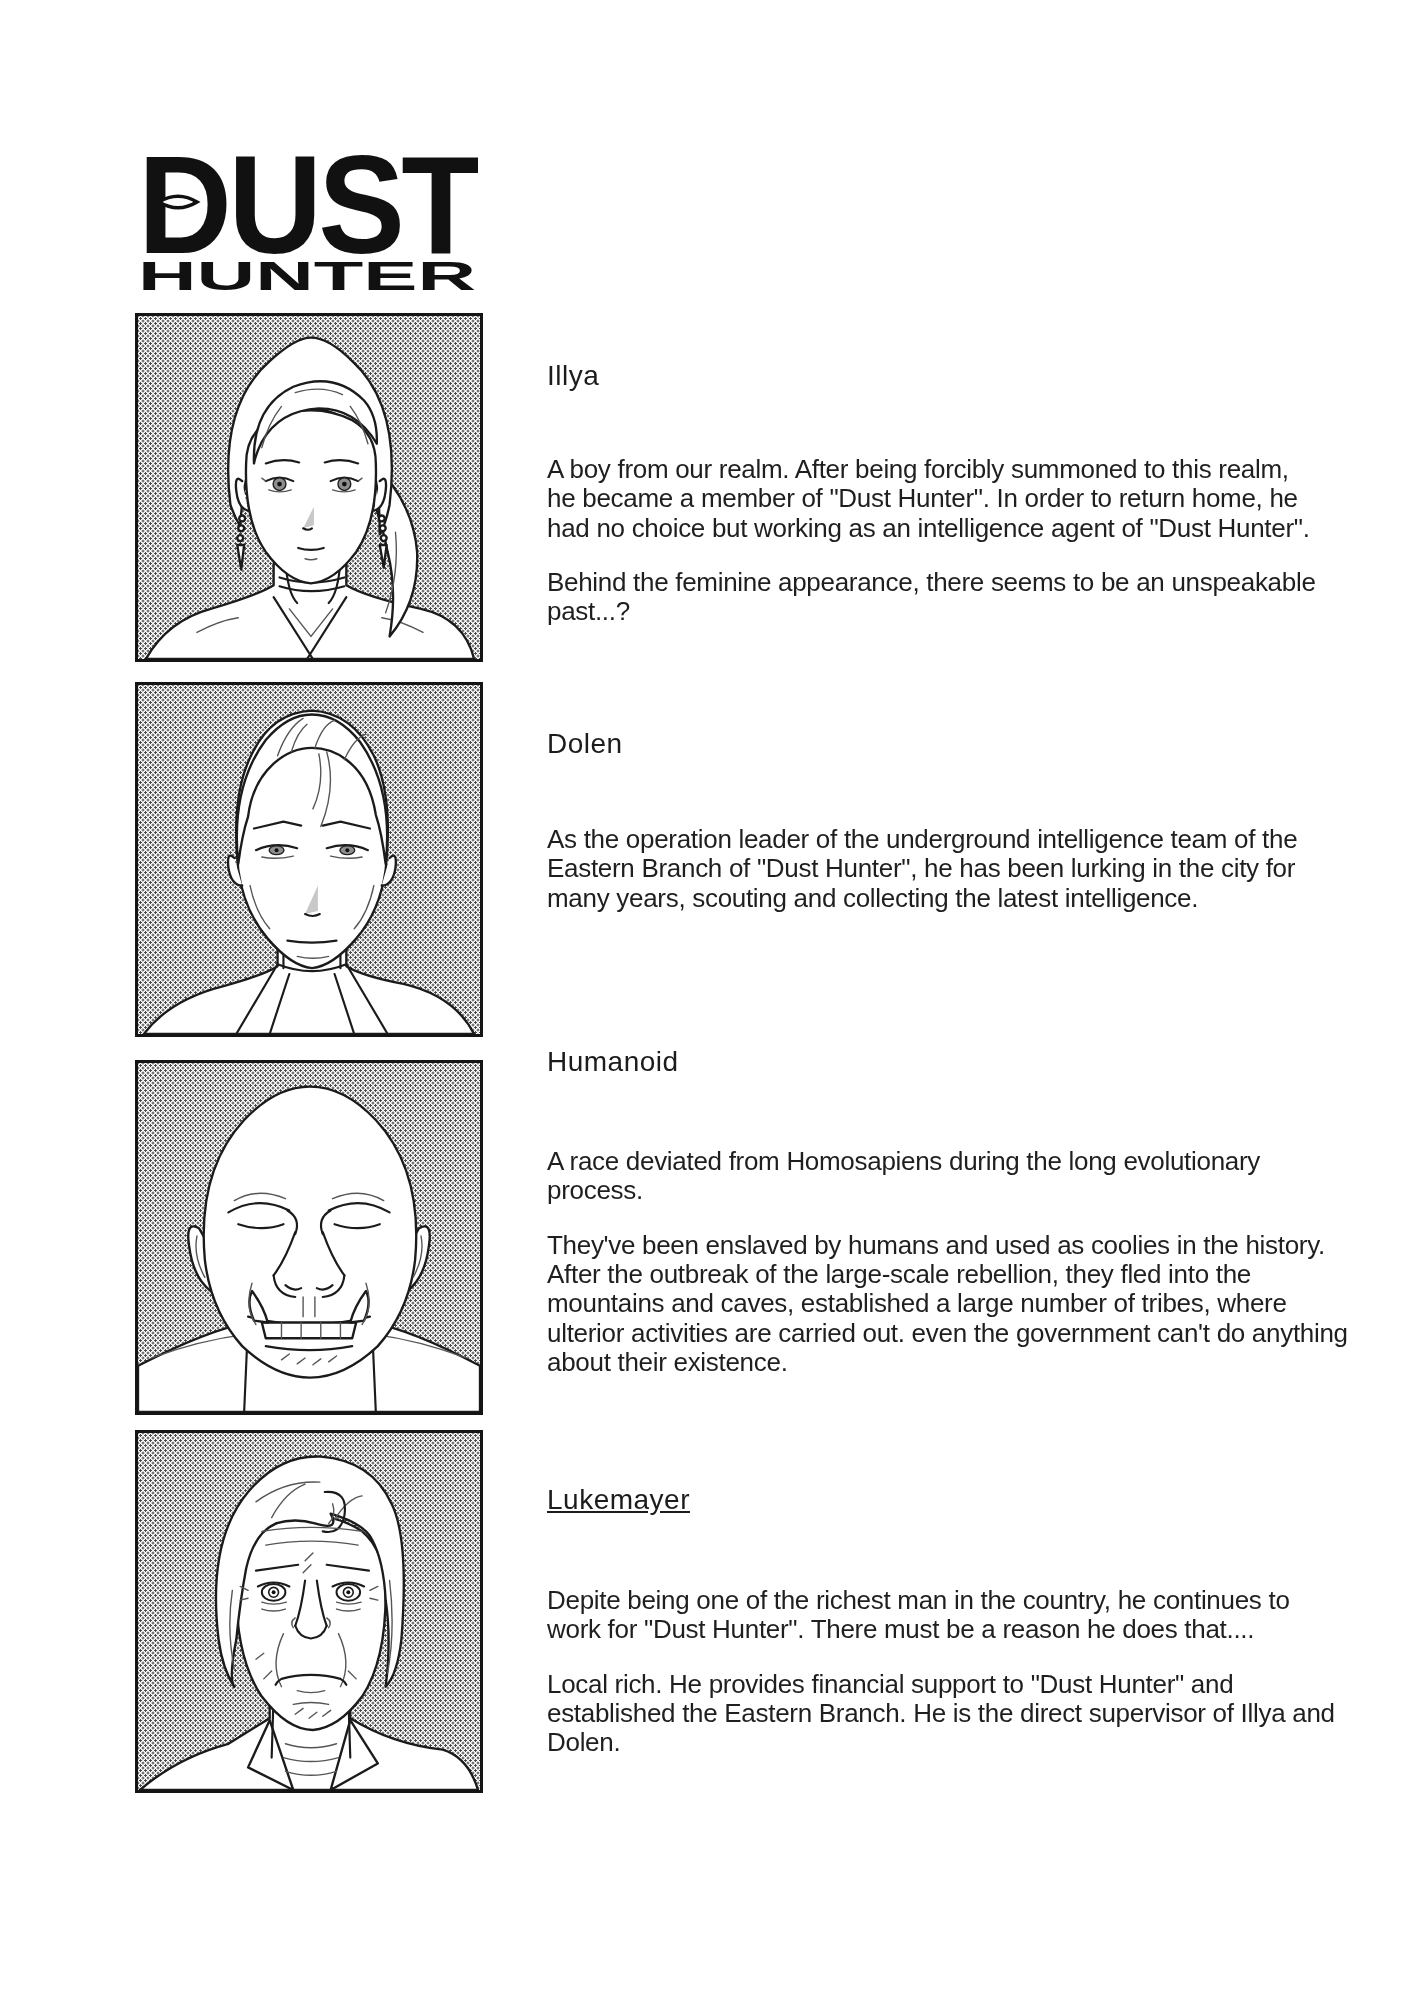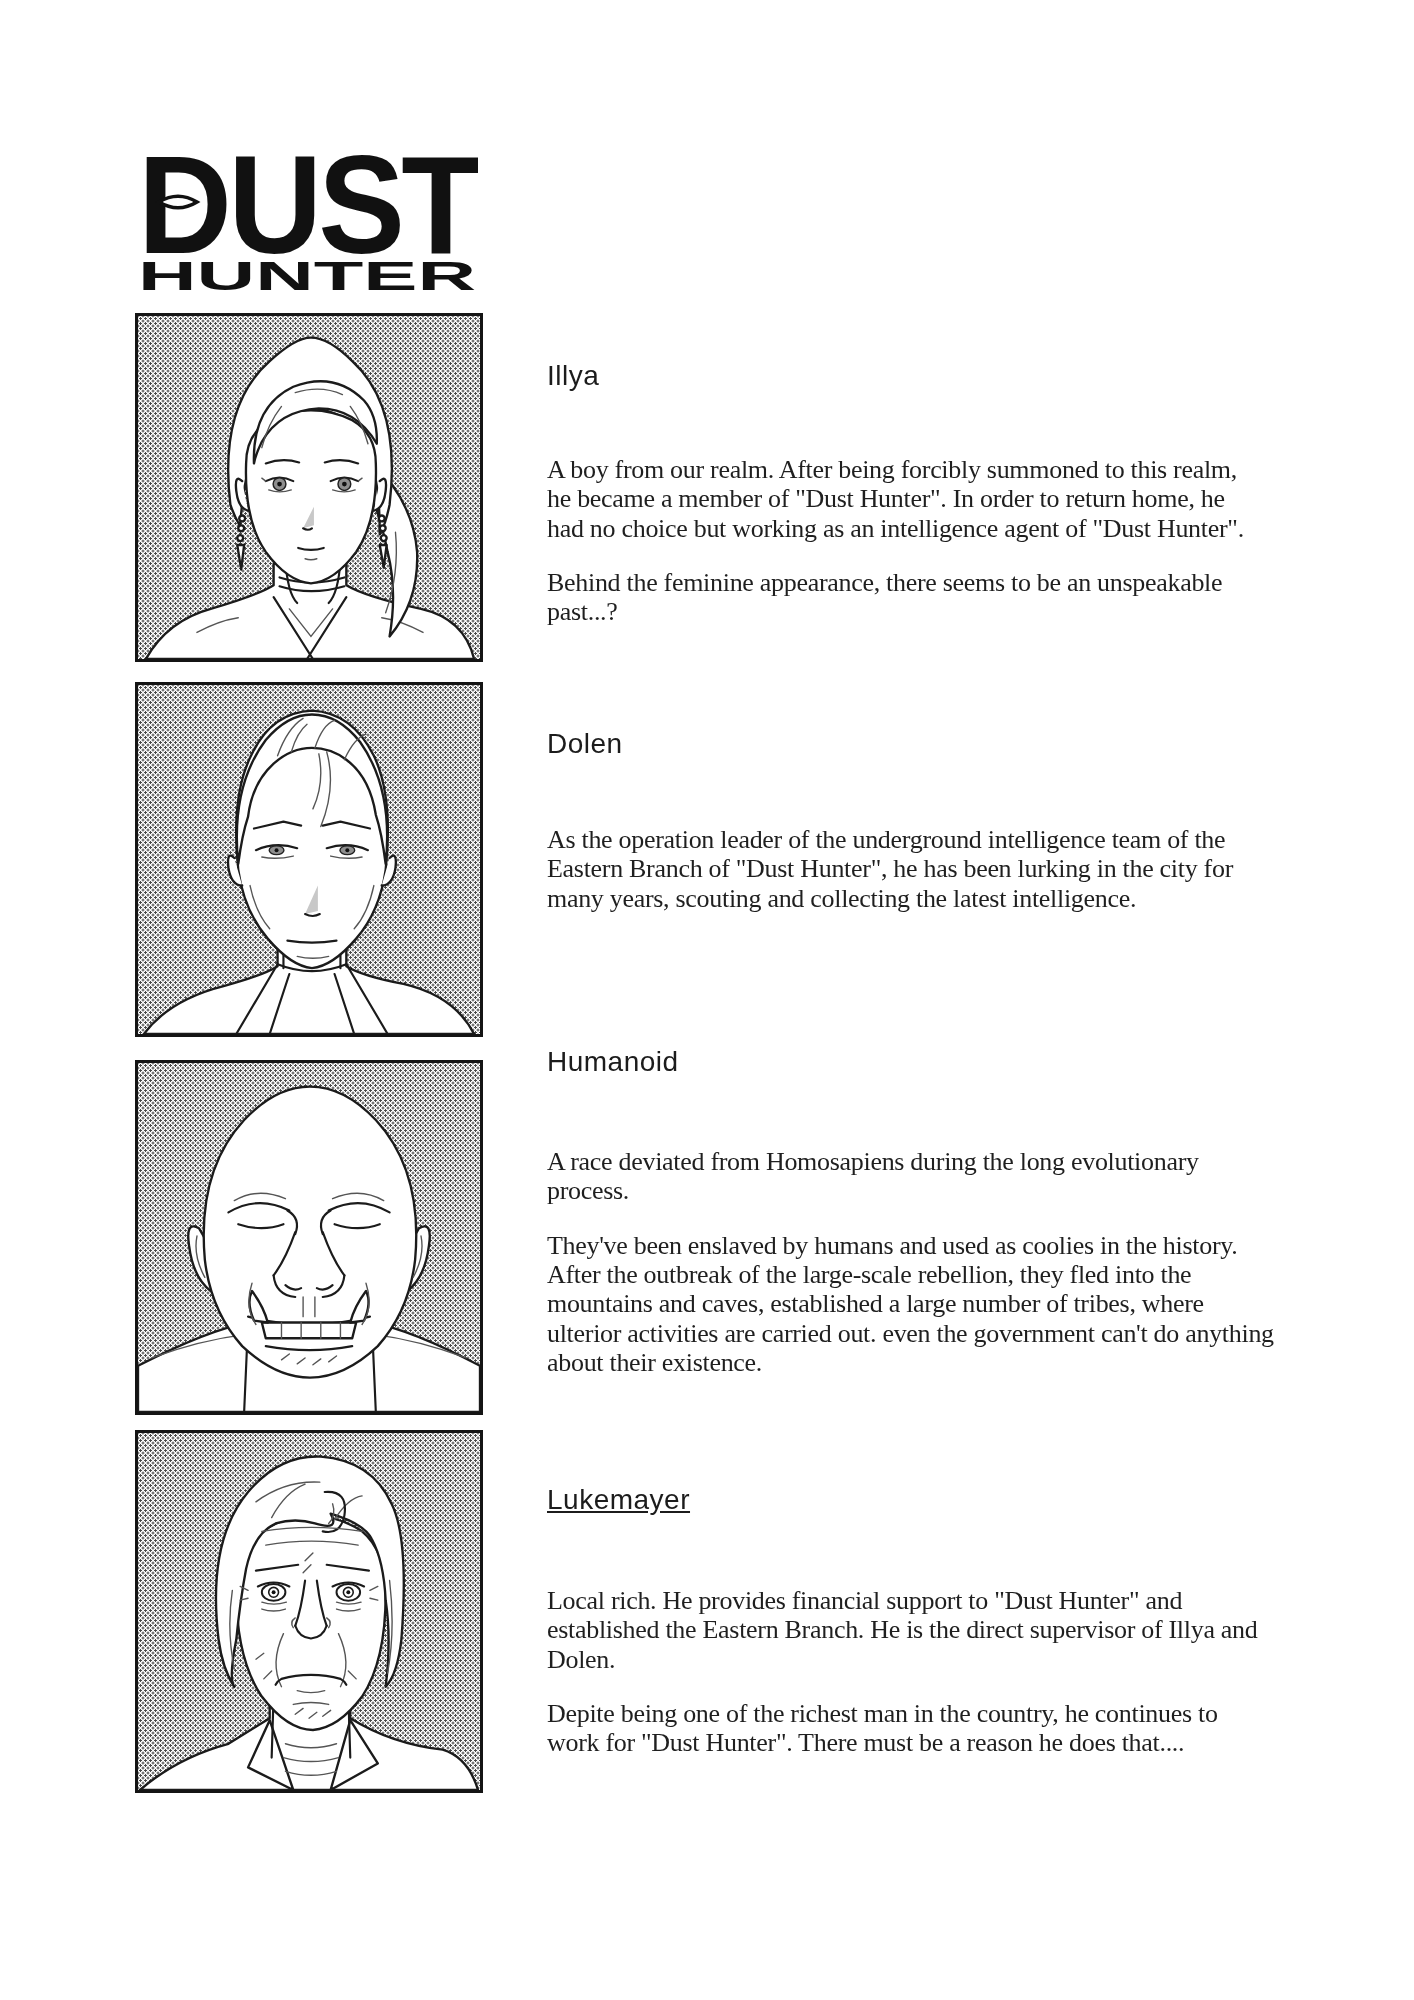--- a/index.html
+++ b/index.html
@@ -16,21 +16,21 @@
       radial-gradient(circle,#4a4a4a 1px,transparent 1.25px);
     background-size:5px 5px;background-position:0 0,2.5px 2.5px;
   }
   .portrait svg{display:block;width:100%;height:100%;}
   .char-name{
     position:absolute;left:547px;margin:0;font-size:28px;font-weight:400;
     color:#1c1c1c;line-height:1;letter-spacing:.5px;white-space:nowrap;
   }
   .char-body{
     position:absolute;left:547px;width:836px;font-size:26px;
-    line-height:29.33px;color:#1f1f1f;letter-spacing:-.3px;font-family:Liberation Serif, serif;
+    line-height:29.33px;color:#1f1f1f;letter-spacing:-.3px;
   }
   .char-body p{margin:0 0 25px 0;white-space:pre-line;}
   .ln{fill:none;stroke:#1b1b1b;stroke-width:2.2;stroke-linecap:round;stroke-linejoin:round;}
   .fw{fill:#ffffff;stroke:#1b1b1b;stroke-width:2.4;stroke-linecap:round;stroke-linejoin:round;}
   .thin{fill:none;stroke:#555555;stroke-width:1.4;stroke-linecap:round;}
   .shade{fill:#c8c8c8;stroke:none;}
 </style>
 </head>
 <body>
 
@@ -187,20 +187,20 @@
       <path class="ln" d="M160,196 Q164,208 176,209 Q188,208 192,196" stroke-width="1.8"></path>
       <path class="thin" d="M158,198 Q154,192 160,188 M194,198 Q198,192 192,188"></path>
       <path class="thin" d="M148,204 Q134,234 146,258 M204,204 Q218,234 206,258"></path>
       <path class="ln" d="M146,250 Q160,246 176,246 Q192,246 206,250 M146,250 Q142,252 140,256 M206,250 Q210,252 212,256" stroke-width="2.6"></path>
       <path class="thin" d="M162,262 Q176,266 190,262 M158,276 Q176,272 194,276"></path>
       <path class="thin" d="M160,286 L168,280 M174,290 L182,284 M188,288 L196,282 M128,250 L136,242 M120,230 L128,224 M222,250 L214,242"></path>
     </svg>
   </div>
   <h2 class="char-name" style="top:1486px;text-decoration:underline;">Lukemayer</h2>
   <div class="char-body" style="top:1586px;">
+    <p>Depite being one of the richest man in the country, he continues to
+work for "Dust Hunter". There must be a reason he does that....</p>
     <p>Local rich. He provides financial support to "Dust Hunter" and
 established the Eastern Branch. He is the direct supervisor of Illya and
 Dolen.</p>
-    <p>Depite being one of the richest man in the country, he continues to
-work for "Dust Hunter". There must be a reason he does that....</p>
   </div>
 
 </div>
 
 </body></html>

